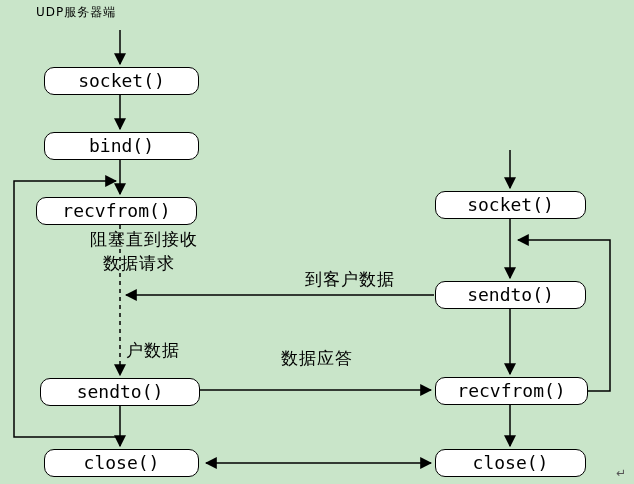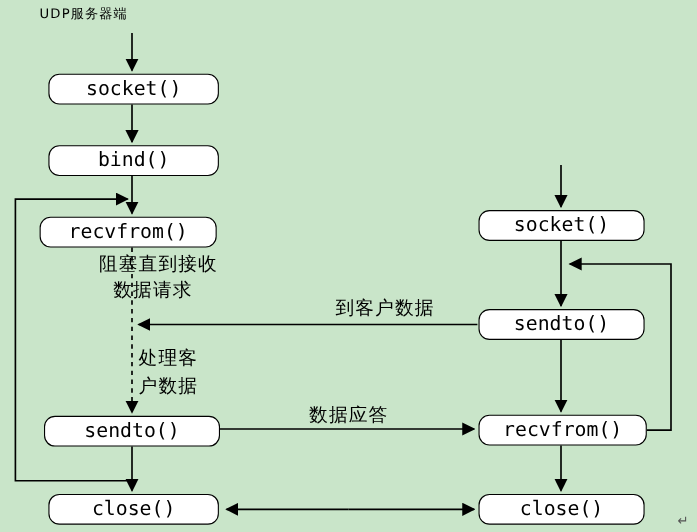--- a/index.html
+++ b/index.html
@@ -90,20 +90,19 @@
   <div class="box" style="left:40px; top:378px; width:160px;">sendto()</div>
   <div class="box" style="left:44px; top:449px; width:155px;">close()</div>
 
   <div class="box" style="left:435px; top:191px; width:151px;">socket()</div>
   <div class="box" style="left:435px; top:281px; width:151px;">sendto()</div>
   <div class="box" style="left:435px; top:377px; width:153px;">recvfrom()</div>
   <div class="box" style="left:435px; top:449px; width:151px;">close()</div>
 
   <div class="note" style="left:90px;  top:228px;">阻塞直到接收</div>
   <div class="note" style="left:103px; top:252px;">数据请求</div>
-  <div class="note" style="left:126px; top:314px;">处理客</div>
   <div class="note" style="left:126px; top:339px;text-align:center;">户数据</div>
   <div class="note" style="left:305px; top:268px;">到客户数据</div>
-  <div class="note" style="left:281px; top:347px;margin-top:19px;">数据应答</div>
+  <div class="note" style="left:281px; top:347px;">数据应答</div>
 
   <div class="return-mark">↵</div>
 
 </div>
 
 </body></html>

